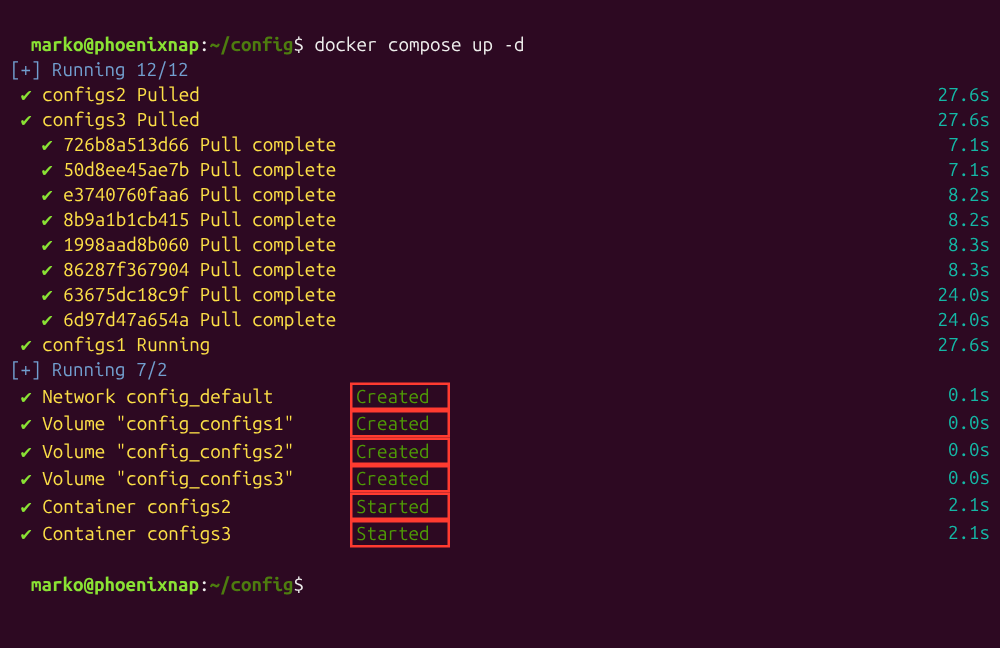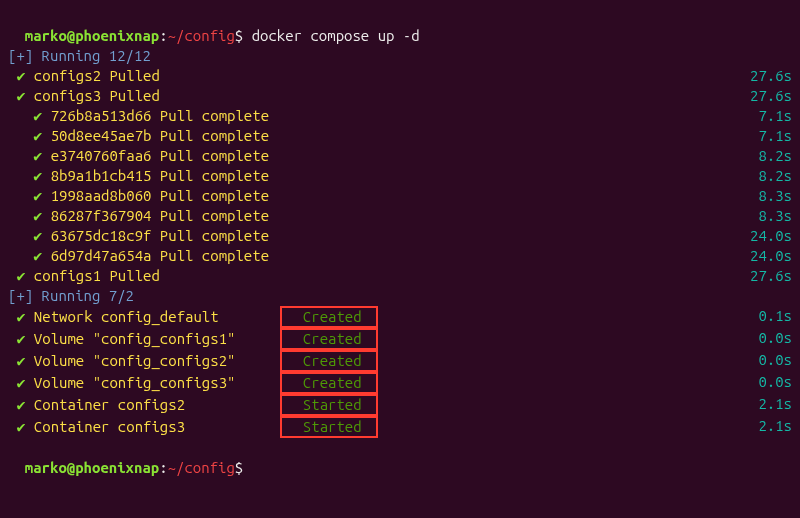--- a/index.html
+++ b/index.html
@@ -9,34 +9,34 @@
     font-family: "Ubuntu Mono", "DejaVu Sans Mono", Consolas, monospace;
     font-size: 15px;
     line-height: 20px;
     color: #eeeeec;
     width: 784px;
     height: 506px;
   }
   .row { white-space: pre; }
   .user    { color: #8ae234; font-weight: bold; }
   .colon   { color: #eeeeec; }
-  .path    { color: #ef4444; font-weight: normal; }
+  .path    { color: #4d7c0f; font-weight: bold; }
   .cmd     { color: #eeeeec; }
   .hdr     { color: #729fcf; }
   .tick    { color: #8ae234; }
   .white   { color: #fde047; }
   .time    { color: #14b8a6; float: right; }
   .status  { color: #4e9a06; }
   .hilite  {
     display: inline-block;
     border: 2px solid #ff3b30;
     padding: 0 3px;
     line-height: 18px;
   }
-  .statcol { display: inline-block; width: 70px; margin-left: 18px; }
+  .statcol { display: inline-block; width: 70px; }
   .resname { display: inline-block; width: 246px; }
   .layer   { display: inline-block; }
 </style>
 </head>
 <body>
 
 <div class="row">
   <span class="user">marko@phoenixnap</span><span class="colon">:</span><span class="path">~/config</span><span class="colon">$</span><span> </span><span class="cmd">docker compose up -d</span>
 </div>
 
@@ -46,21 +46,21 @@
     <div class="row"><span class="white"> </span><span class="tick">✔</span> <span class="white layer">configs2 Pulled</span><span class="time">27.6s</span></div>
     <div class="row"><span class="white"> </span><span class="tick">✔</span> <span class="white layer">configs3 Pulled</span><span class="time">27.6s</span></div>
     <div class="row"><span class="white">   </span><span class="tick">✔</span> <span class="white layer">726b8a513d66 Pull complete</span><span class="time">7.1s</span></div>
     <div class="row"><span class="white">   </span><span class="tick">✔</span> <span class="white layer">50d8ee45ae7b Pull complete</span><span class="time">7.1s</span></div>
     <div class="row"><span class="white">   </span><span class="tick">✔</span> <span class="white layer">e3740760faa6 Pull complete</span><span class="time">8.2s</span></div>
     <div class="row"><span class="white">   </span><span class="tick">✔</span> <span class="white layer">8b9a1b1cb415 Pull complete</span><span class="time">8.2s</span></div>
     <div class="row"><span class="white">   </span><span class="tick">✔</span> <span class="white layer">1998aad8b060 Pull complete</span><span class="time">8.3s</span></div>
     <div class="row"><span class="white">   </span><span class="tick">✔</span> <span class="white layer">86287f367904 Pull complete</span><span class="time">8.3s</span></div>
     <div class="row"><span class="white">   </span><span class="tick">✔</span> <span class="white layer">63675dc18c9f Pull complete</span><span class="time">24.0s</span></div>
     <div class="row"><span class="white">   </span><span class="tick">✔</span> <span class="white layer">6d97d47a654a Pull complete</span><span class="time">24.0s</span></div>
-    <div class="row"><span class="white"> </span><span class="tick">✔</span> <span class="white layer">configs1 Pulled</span><span class="time">27.6s</span></div>
+    <div class="row"><span class="white"> </span><span class="tick">✔</span> <span class="white layer">configs1 Running</span><span class="time">27.6s</span></div>
   </div>
 
 <div class="row"><span class="hdr">[+] Running 7/2</span></div>
 
 <div id="res-lines">
     <div class="row"> <span class="tick">✔</span> <span class="white resname">Network config_default</span><span class="hilite"><span class="status statcol">Created</span></span><span class="time">0.1s</span></div>
     <div class="row"> <span class="tick">✔</span> <span class="white resname">Volume "config_configs1"</span><span class="hilite"><span class="status statcol">Created</span></span><span class="time">0.0s</span></div>
     <div class="row"> <span class="tick">✔</span> <span class="white resname">Volume "config_configs2"</span><span class="hilite"><span class="status statcol">Created</span></span><span class="time">0.0s</span></div>
     <div class="row"> <span class="tick">✔</span> <span class="white resname">Volume "config_configs3"</span><span class="hilite"><span class="status statcol">Created</span></span><span class="time">0.0s</span></div>
     <div class="row"> <span class="tick">✔</span> <span class="white resname">Container configs2</span><span class="hilite"><span class="status statcol">Started</span></span><span class="time">2.1s</span></div>

